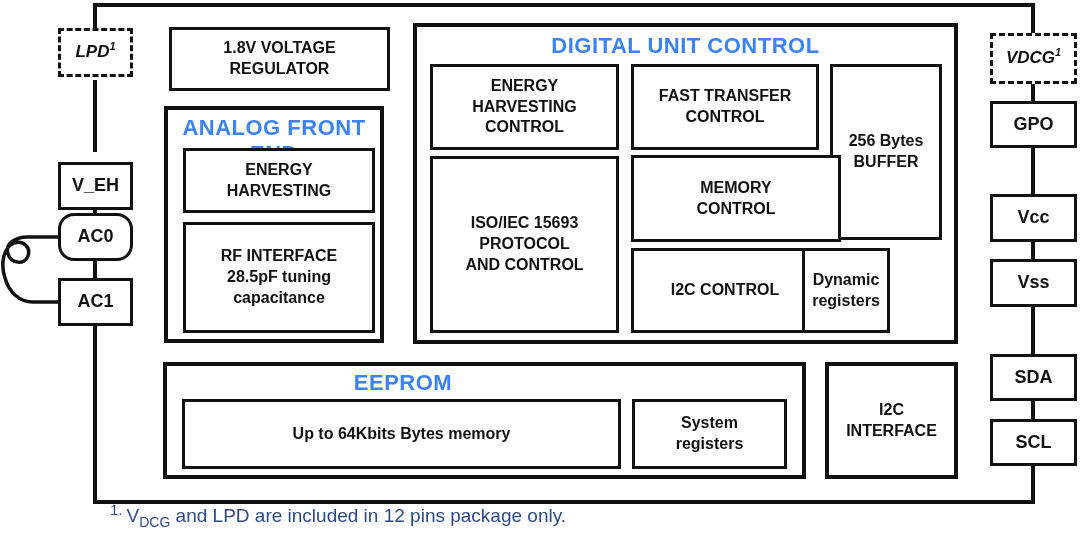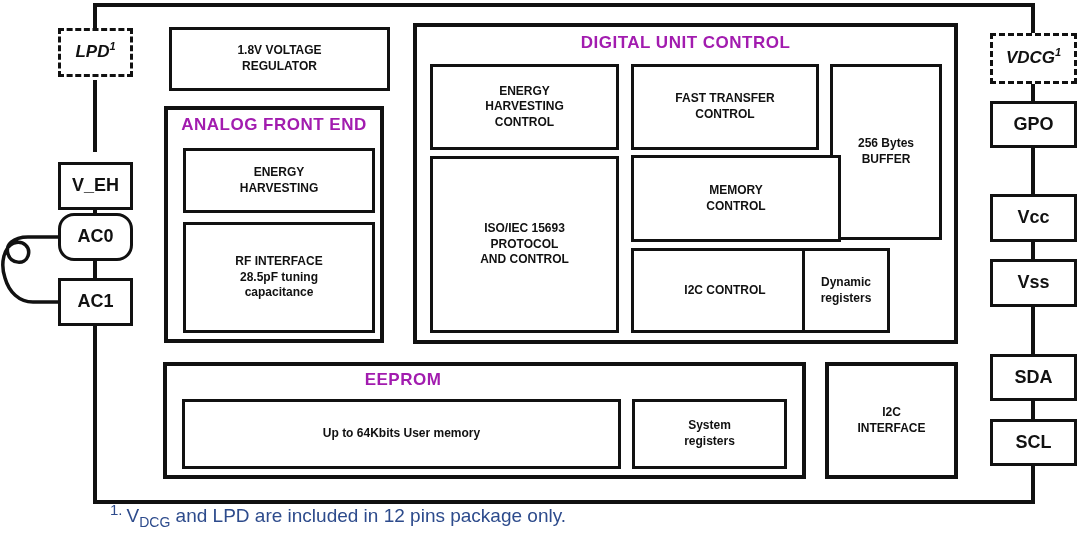--- a/index.html
+++ b/index.html
@@ -4,30 +4,30 @@
 <style>
   html,body { margin:0; padding:0; background:#ffffff; }
   .stage {
     position:relative; width:1080px; height:534px; background:#ffffff;
     font-family:"Liberation Sans", sans-serif; color:#111111; overflow:hidden;
   }
   .wire { position:absolute; background:#111111; }
   .box {
     position:absolute; box-sizing:border-box; border:3px solid #111111;
     background:#ffffff; display:flex; align-items:center; justify-content:center;
-    text-align:center; white-space:pre-line; font-weight:bold; font-size:12px;
+    text-align:center; white-space:pre-line; font-weight:bold; font-size:16px;
     line-height:1.3; color:#111111;
   }
   .group {
     position:absolute; box-sizing:border-box; border:4px solid #111111;
     background:#ffffff;
   }
   .gtitle {
-    position:absolute; text-align:center; font-weight:bold; font-size:17px;
-    letter-spacing:0.5px; color:#a21caf;
+    position:absolute; text-align:center; font-weight:bold; font-size:22px;
+    letter-spacing:0.5px; color:#3b82f6;
   }
   .pin { font-size:18px; }
   .pin.dashed { border-style:dashed; font-style:italic; font-size:17px; }
   .pin .sup { font-size:11px; vertical-align:super; line-height:0; }
   .footnote {
     position:absolute; left:110px; top:505px; font-size:19px;
     color:#2d4b8c; white-space:nowrap;
   }
   .footnote .fn-marker { font-size:15px; vertical-align:super; line-height:0; margin-right:4px; }
   .footnote .fn-sub { font-size:14px; vertical-align:sub; line-height:0; }
@@ -136,21 +136,21 @@
     <span>I2C CONTROL</span>
   </div>
   <div class="box" style="left:802px;top:248px;width:88px;height:85px;">
     <span style="white-space:pre-line;">Dynamic
 registers</span>
   </div>
 
   <div class="group" style="left:163px;top:362px;width:643px;height:117px;"></div>
   <div class="gtitle" style="left:163px;top:370px;width:480px;">EEPROM</div>
   <div class="box" style="left:182px;top:399px;width:439px;height:70px;">
-    <span>Up to 64Kbits User memory</span>
+    <span>Up to 64Kbits Bytes memory</span>
   </div>
   <div class="box" style="left:632px;top:399px;width:155px;height:70px;">
     <span style="white-space:pre-line;">System
 registers</span>
   </div>
 
   <div class="box" style="left:825px;top:362px;width:133px;height:117px;border-width:4px;">
     <span style="white-space:pre-line;">I2C
 INTERFACE</span>
   </div>

